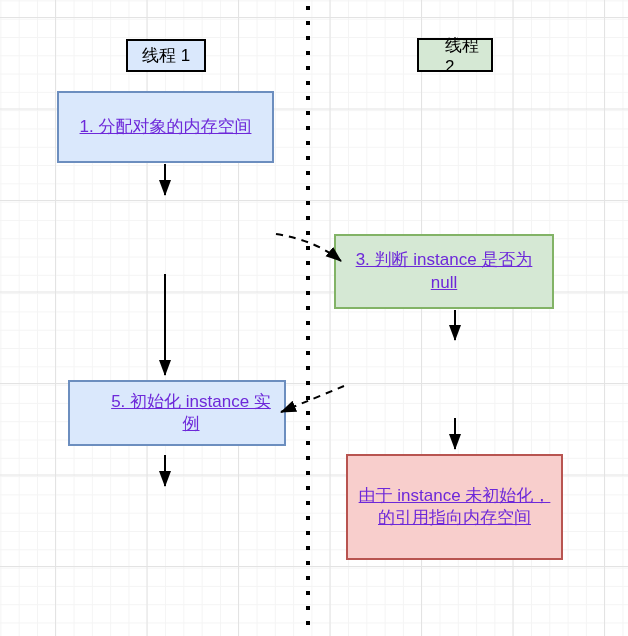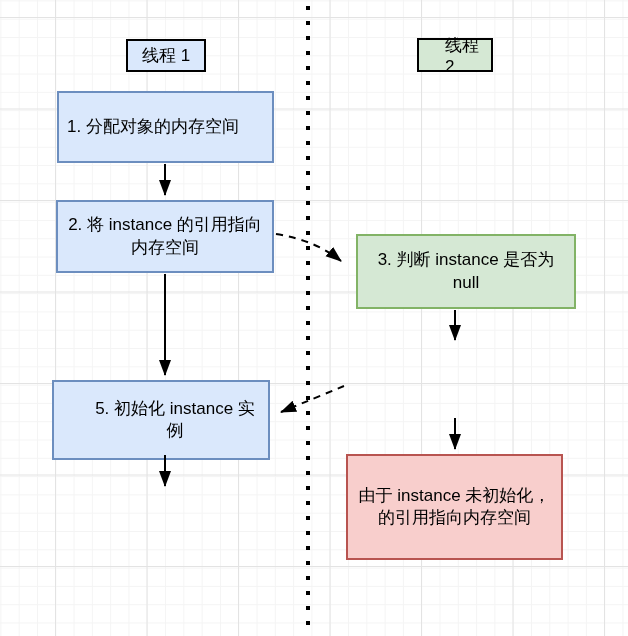--- a/index.html
+++ b/index.html
@@ -20,26 +20,28 @@
       linear-gradient(to bottom, #f4f4f4 1px, transparent 1px);
     background-size: 91.5px 91.5px, 91.5px 91.5px, 18.3px 18.3px, 18.3px 18.3px;
     background-position: 55px 17px, 55px 17px, 0.4px 0.4px, 0.4px 0.4px;
   }
   .node {
     position: absolute;
     box-sizing: border-box;
     border: 2px solid;
     display: flex;
     align-items: center;
+    justify-content: center;
     text-align: center;
     font-size: 17px;
     line-height: 1.3;
-    color: #000000;
+    color: #6d28d9;
     padding: 4px 8px;
     word-break: break-word;
+    text-decoration: underline;
   }
   .blue  { background: #dae8fc; border-color: #6c8ebf; }
   .green { background: #d5e8d4; border-color: #82b366; }
   .red   { background: #f8cecc; border-color: #b85450; }
   .lane-label {
     position: absolute;
     box-sizing: border-box;
     border: 2px solid;
     display: flex;
     align-items: center;
@@ -73,28 +75,25 @@
   <div class="lane-label blue" style="left:126px; top:39px; width:80px; height:33px;">
     <span>线程 1</span>
   </div>
   <div class="lane-label green" style="left:417px; top:38px; width:76px; height:34px;padding-left:26px;">
     <span>线程 2</span>
   </div>
 
   <div class="node blue" style="left:57px; top:91px; width:217px; height:72px;">
     <span>1. 分配对象的内存空间</span>
   </div>
-  <div class="node blue" style="left:56px; top:200px; width:218px; height:73px;">
-    <span>2. 将 instance 的引用指向内存空间</span>
-  </div>
-  <div class="node blue" style="left:52px; top:380px; width:218px; height:80px;padding-left:36px;">
+  <div class="node blue" style="left:68px; top:380px; width:218px; height:66px;padding-left:36px;">
     <span>5. 初始化 instance 实例</span>
   </div>
 
-  <div class="node green" style="left:356px; top:234px; width:220px; height:75px;">
+  <div class="node green" style="left:334px; top:234px; width:220px; height:75px;">
     <span>3. 判断 instance 是否为 null</span>
   </div>
 
   <div class="node red" style="left:346px; top:454px; width:217px; height:106px;">
     <span>由于 instance 未初始化，的引用指向内存空间</span>
   </div>
 
   <svg id="edges" xmlns="http://www.w3.org/2000/svg">
     <defs>
       <marker id="arrow" markerWidth="10" markerHeight="8" refX="7.5" refY="3" orient="auto" markerUnits="strokeWidth">

